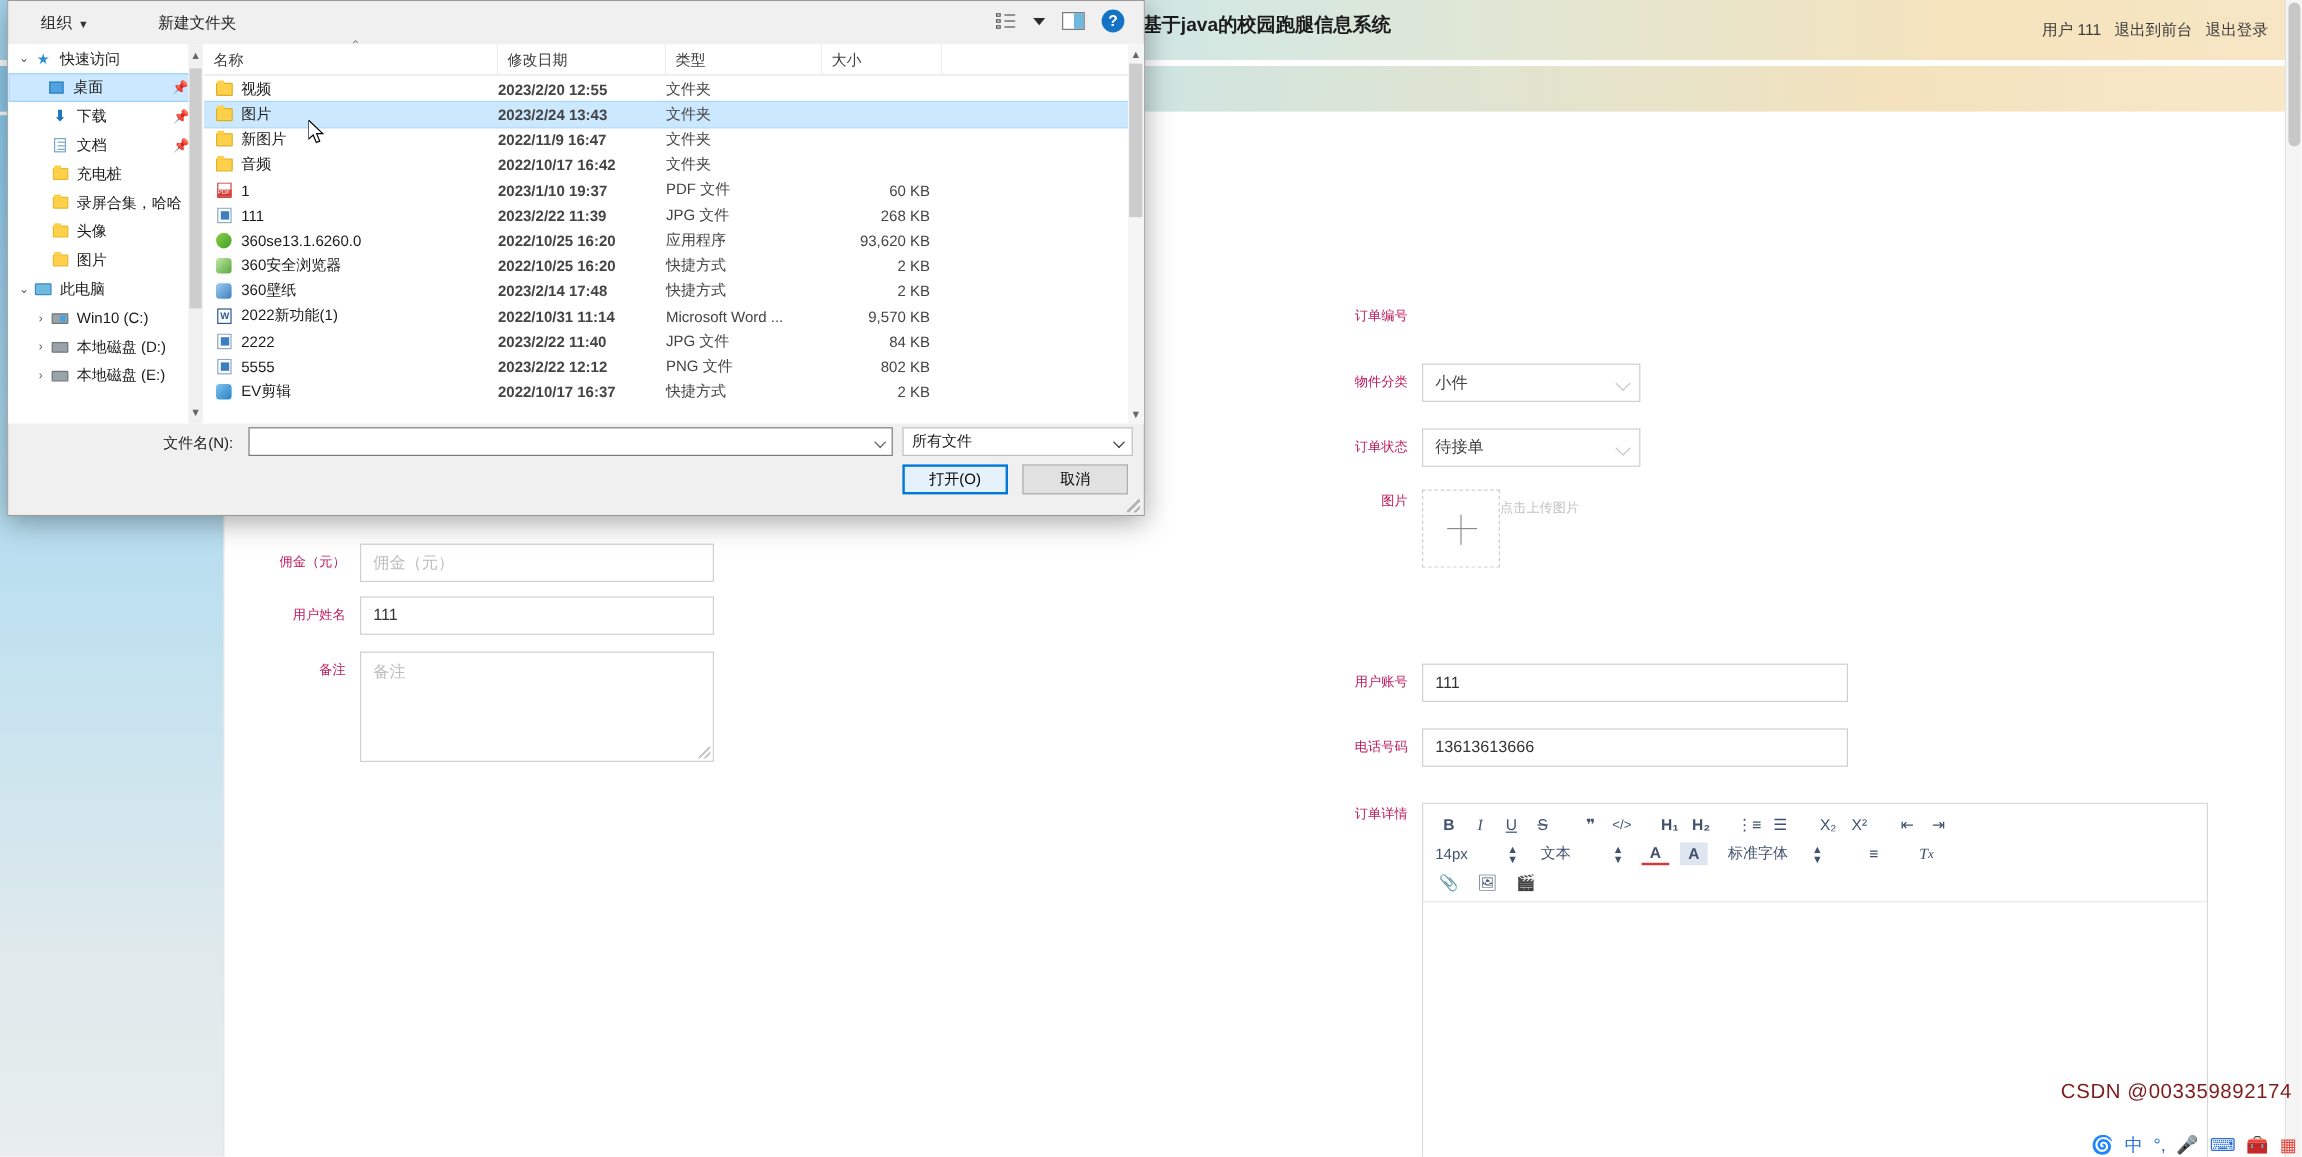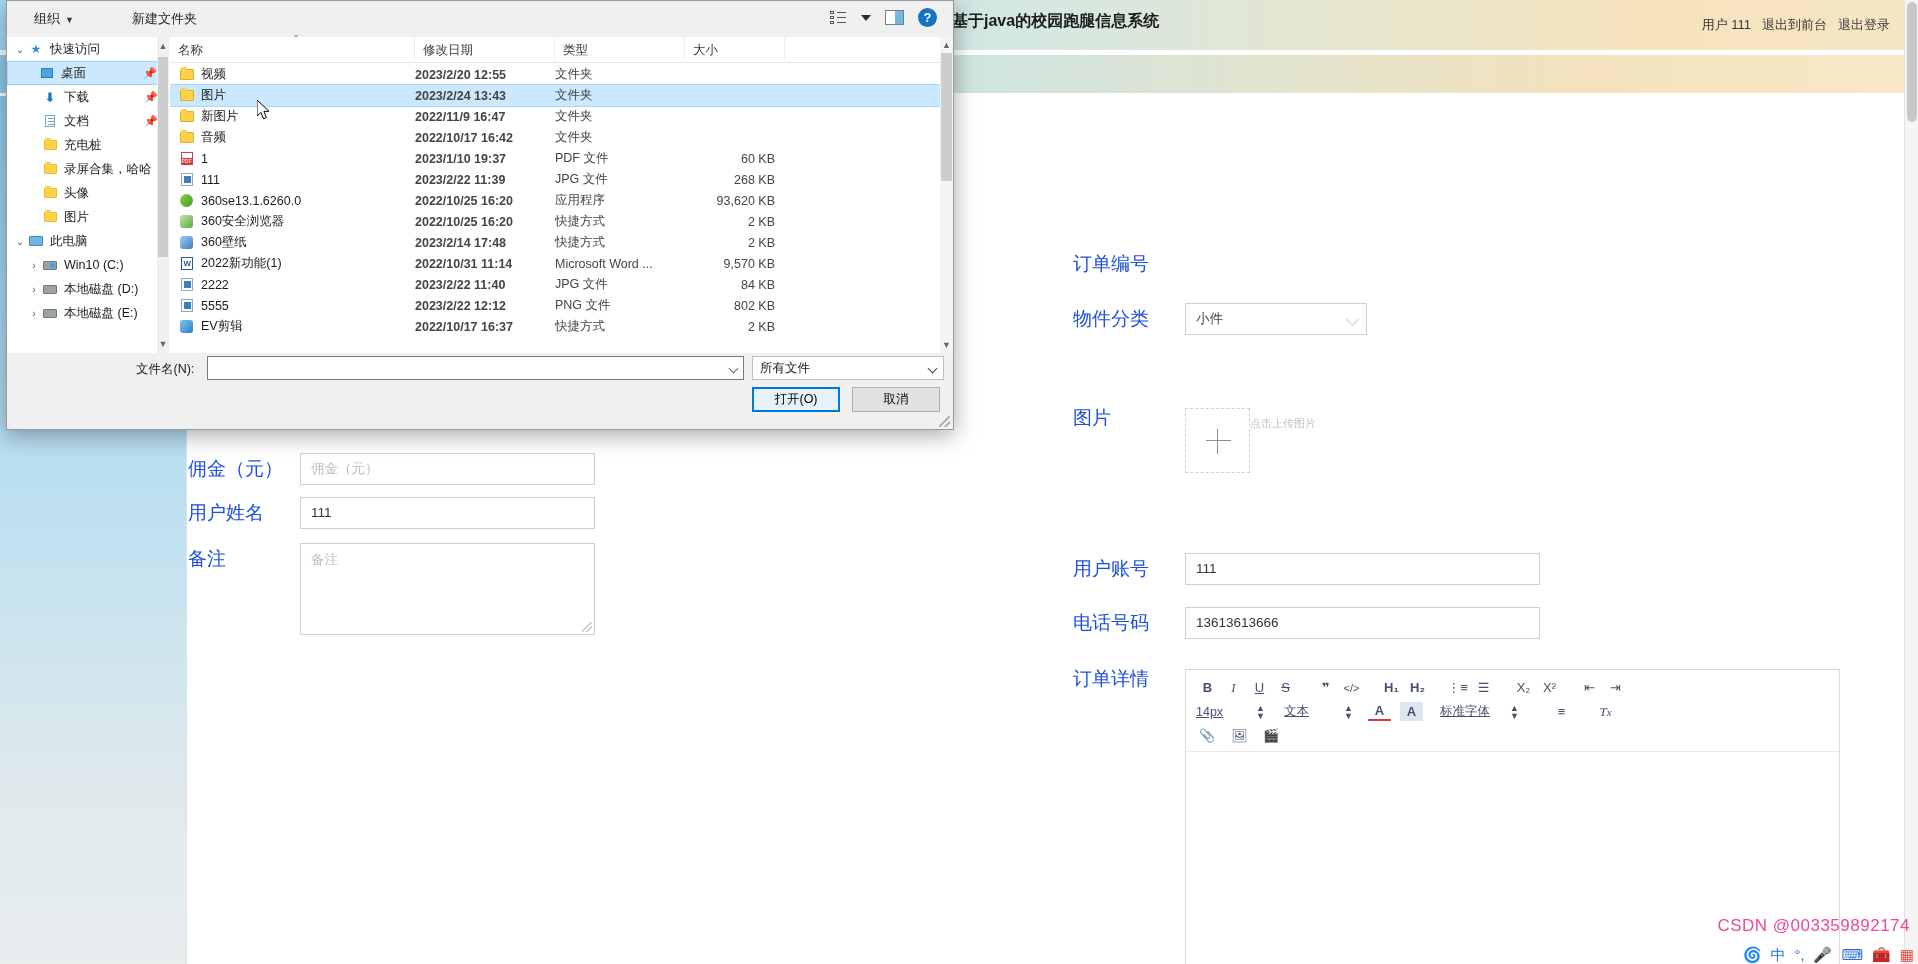--- a/index.html
+++ b/index.html
@@ -37,21 +37,21 @@
     position:absolute; left:0; top:96px; width:187px; height:868px;
     background:linear-gradient(to bottom,#8ecdee 0%,#a9d8f0 25%,#c6e3ef 55%,#dfe9ec 80%,#e8edee 100%);
     border-right:1px solid #d9e2e6;
   }
 
   .wp-content { position:absolute; left:188px; top:96px; right:0; bottom:0; background:#fff; }
 
   
   .frow { position:absolute; display:flex; align-items:flex-start; }
   .flabel {
-    font-size:19px; color:#1d4ed8; text-align:left; line-height:32px;
+    font-size:11px; color:#be185d; text-align:right; line-height:32px;
     padding-right:12px; white-space:nowrap;
   }
   .finput {
     border:1px solid #cfcfcf; background:#fff; height:32px;
     font-size:13.5px; color:#333; padding:0 10px; line-height:30px;
     font-family:"Liberation Sans","DejaVu Sans",sans-serif;
   }
   .finput.ph { color:#bdbdbd; }
   .fselect {
     border:1px solid #cfcfcf; background:#fff; height:32px;
@@ -94,21 +94,21 @@
   .tbi {
     min-width:23px; height:19px; display:inline-flex; align-items:center;
     justify-content:center; font-size:13px; color:#42526e; cursor:pointer;
     margin-right:3px; user-select:none;
   }
   .tbi.sm { font-size:11px; }
   .tb-sel {
     display:inline-flex; align-items:center; color:#42526e; font-size:12.5px;
     margin-right:6px; cursor:pointer;
   }
-  .tb-sel .lbl { min-width:44px;text-decoration:underline; }
+  .tb-sel .lbl { min-width:44px; }
   .tb-sel .arrows { margin-left:16px; font-size:9px; line-height:8px; display:flex; flex-direction:column; }
   .editor-body { height:240px; background:#fff; border-top:1px solid #eaeaea; }
 
   
   #dialog {
     position:absolute; left:6px; top:0px; width:948px; height:430px;
     background:#f0f0f0; border:1px solid #9a9a9a;
     box-shadow:0 5px 22px rgba(0,0,0,.35);
   }
   .dlg-toolbar {
@@ -245,21 +245,21 @@
   }
 
   .cursor {
     position:absolute; left:248px; top:99px; width:0;height:0;
     border-left:2px solid transparent; pointer-events:none;
   }
   .cursor svg { position:absolute; left:0; top:0; }
 
   
   .watermark {
-    position:absolute; right:8px; bottom:28px; font-size:17px; color:#ec4899;
+    position:absolute; right:8px; bottom:44px; font-size:17px; color:#7f1d1d;
     letter-spacing:.5px; font-family:"Liberation Sans",sans-serif;
   }
   .tray { position:absolute; right:4px; bottom:2px; display:flex; gap:9px; align-items:flex-end; }
   .tray span { font-size:15px; line-height:15px; }
 
   .page-vscroll {
     position:absolute; right:0; top:0; width:14px; height:964px; background:#f5f5f5; border-left:1px solid #e2e2e2;
   }
   .page-vscroll .thumb { position:absolute; left:2px; top:2px; width:10px; height:120px; background:#c7c7c7; border-radius:5px; }
 </style>
@@ -304,20 +304,27 @@
     </div>
 
     <div class="frow" style="left:885px; top:207px;">
       <div class="flabel" style="width:112px;">物件分类</div>
       <div class="fselect" style="width:182px;">
         <span>小件</span>
         <span class="chev"></span>
       </div>
     </div>
 
+    <div class="frow" style="left:885px; top:261px;">
+      <div class="flabel" style="width:112px;">订单状态</div>
+      <div class="fselect" style="width:182px;">
+        <span>待接单</span>
+        <span class="chev"></span>
+      </div>
+    </div>
 
     <div class="frow" style="left:885px; top:312px;">
       <div class="flabel" style="width:112px; line-height:20px;">图片</div>
       <div style="display:flex;flex-direction:row;align-items:flex-start;">
         <div class="upbox"></div>
         <div class="uphint">点击上传图片</div>
       </div>
     </div>
 
     <div class="frow" style="left:885px; top:457px;">

